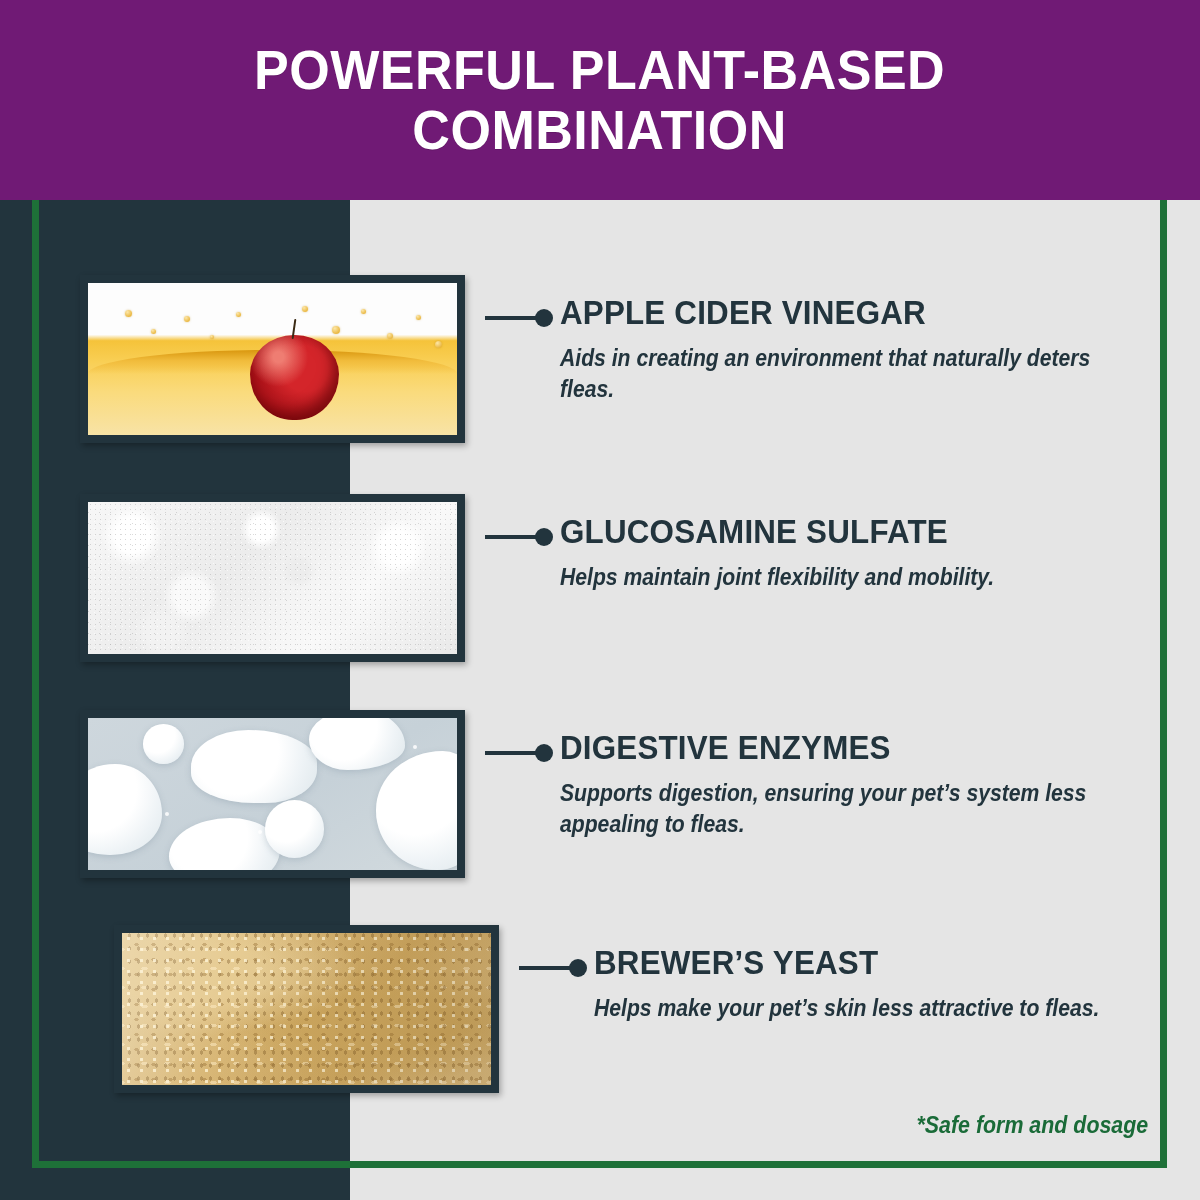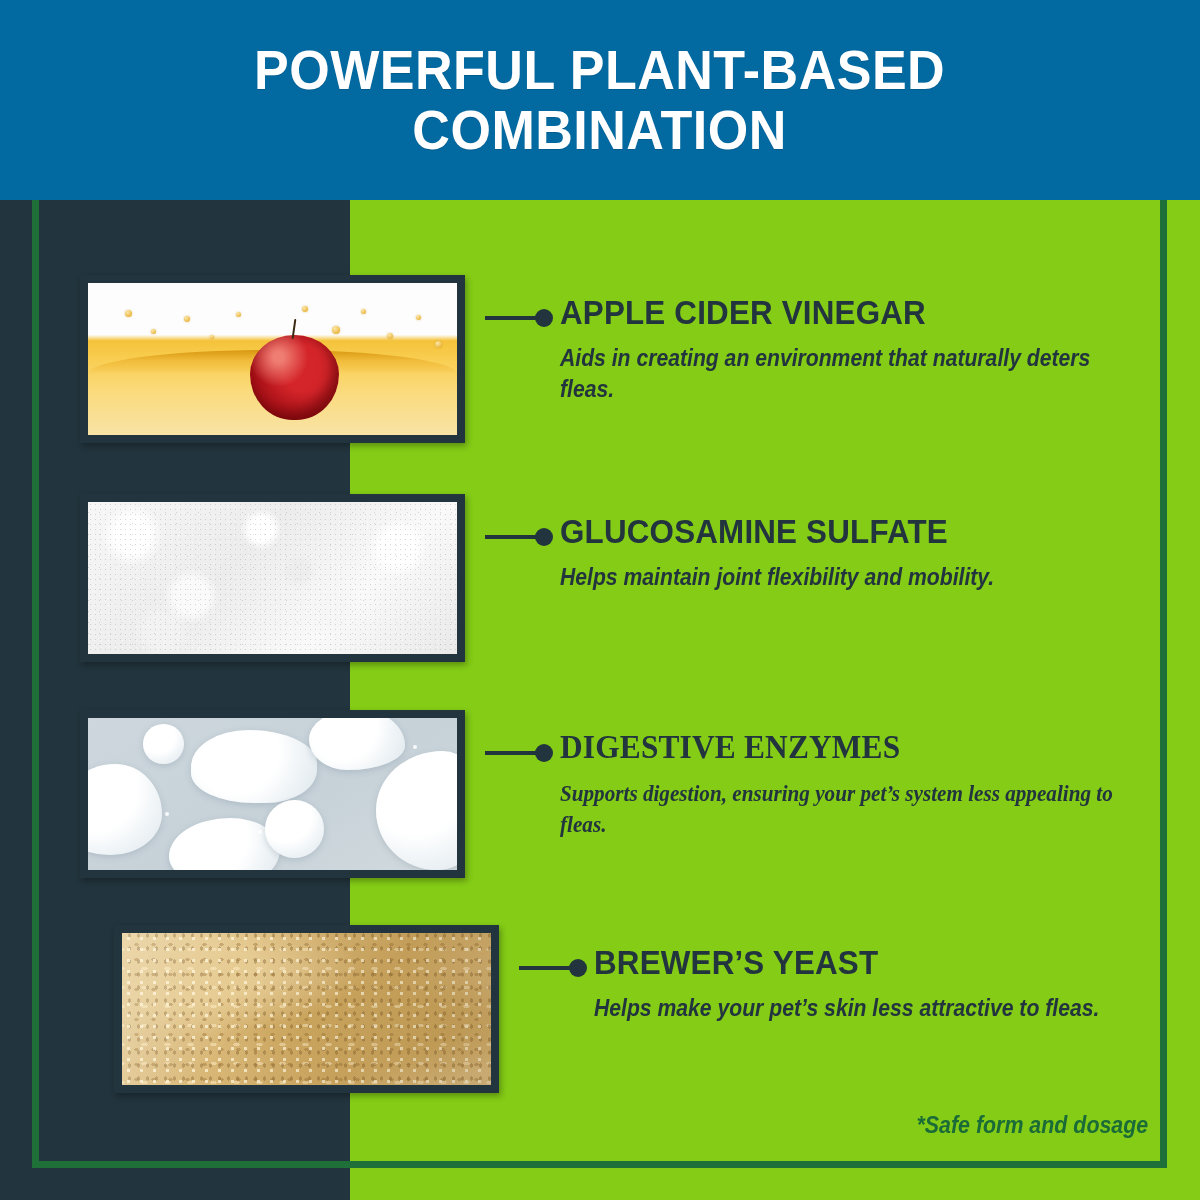--- a/index.html
+++ b/index.html
@@ -7,39 +7,39 @@
   body {
     font-family:"Liberation Sans", sans-serif;
     background:#ffffff;
     position:relative;
     overflow:hidden;
   }
 
   
   .header {
     position:absolute; left:0; top:0; width:1200px; height:200px;
-    background:#0369a1;
+    background:#701a75;
     display:flex; align-items:center; justify-content:center;
   }
   .header-title {
     color:#ffffff;
     font-size:56px;
     font-weight:bold;
     line-height:1.08;
     letter-spacing:0.5px;
     text-align:center;
     transform:scaleX(0.93);
     text-shadow:0 1px 0 rgba(0,0,0,0.12);
     white-space:pre-line;
   }
 
   
   .body-area {
     position:absolute; left:0; top:200px; width:1200px; height:1000px;
-    background:#84cc16;
+    background:#e5e5e5;
   }
   .dark-panel {
     position:absolute; left:0; top:0; width:350px; height:1000px;
     background:#22343D;
   }
   
   .frame-left {
     position:absolute; left:32px; top:0; width:7px; height:968px;
     background:#1E7038;
   }
@@ -52,21 +52,21 @@
     background:#1E7038;
   }
 
   
   .row {
     position:absolute;
     left:0; width:1200px; height:175px;
   }
   .row-1 { top:75px; }
   .row-2 { top:294px; }
-  .row-3 { top:510px;font-family:Liberation Serif, serif; }
+  .row-3 { top:510px; }
   .row-4 { top:725px;margin-left:34px; }
 
   .card {
     position:absolute; left:80px; top:0;
     width:385px; height:168px;
     background:#22343D;
     padding:8px;
     box-shadow:2px 3px 6px rgba(0,0,0,0.30);
   }
   .card-img {

